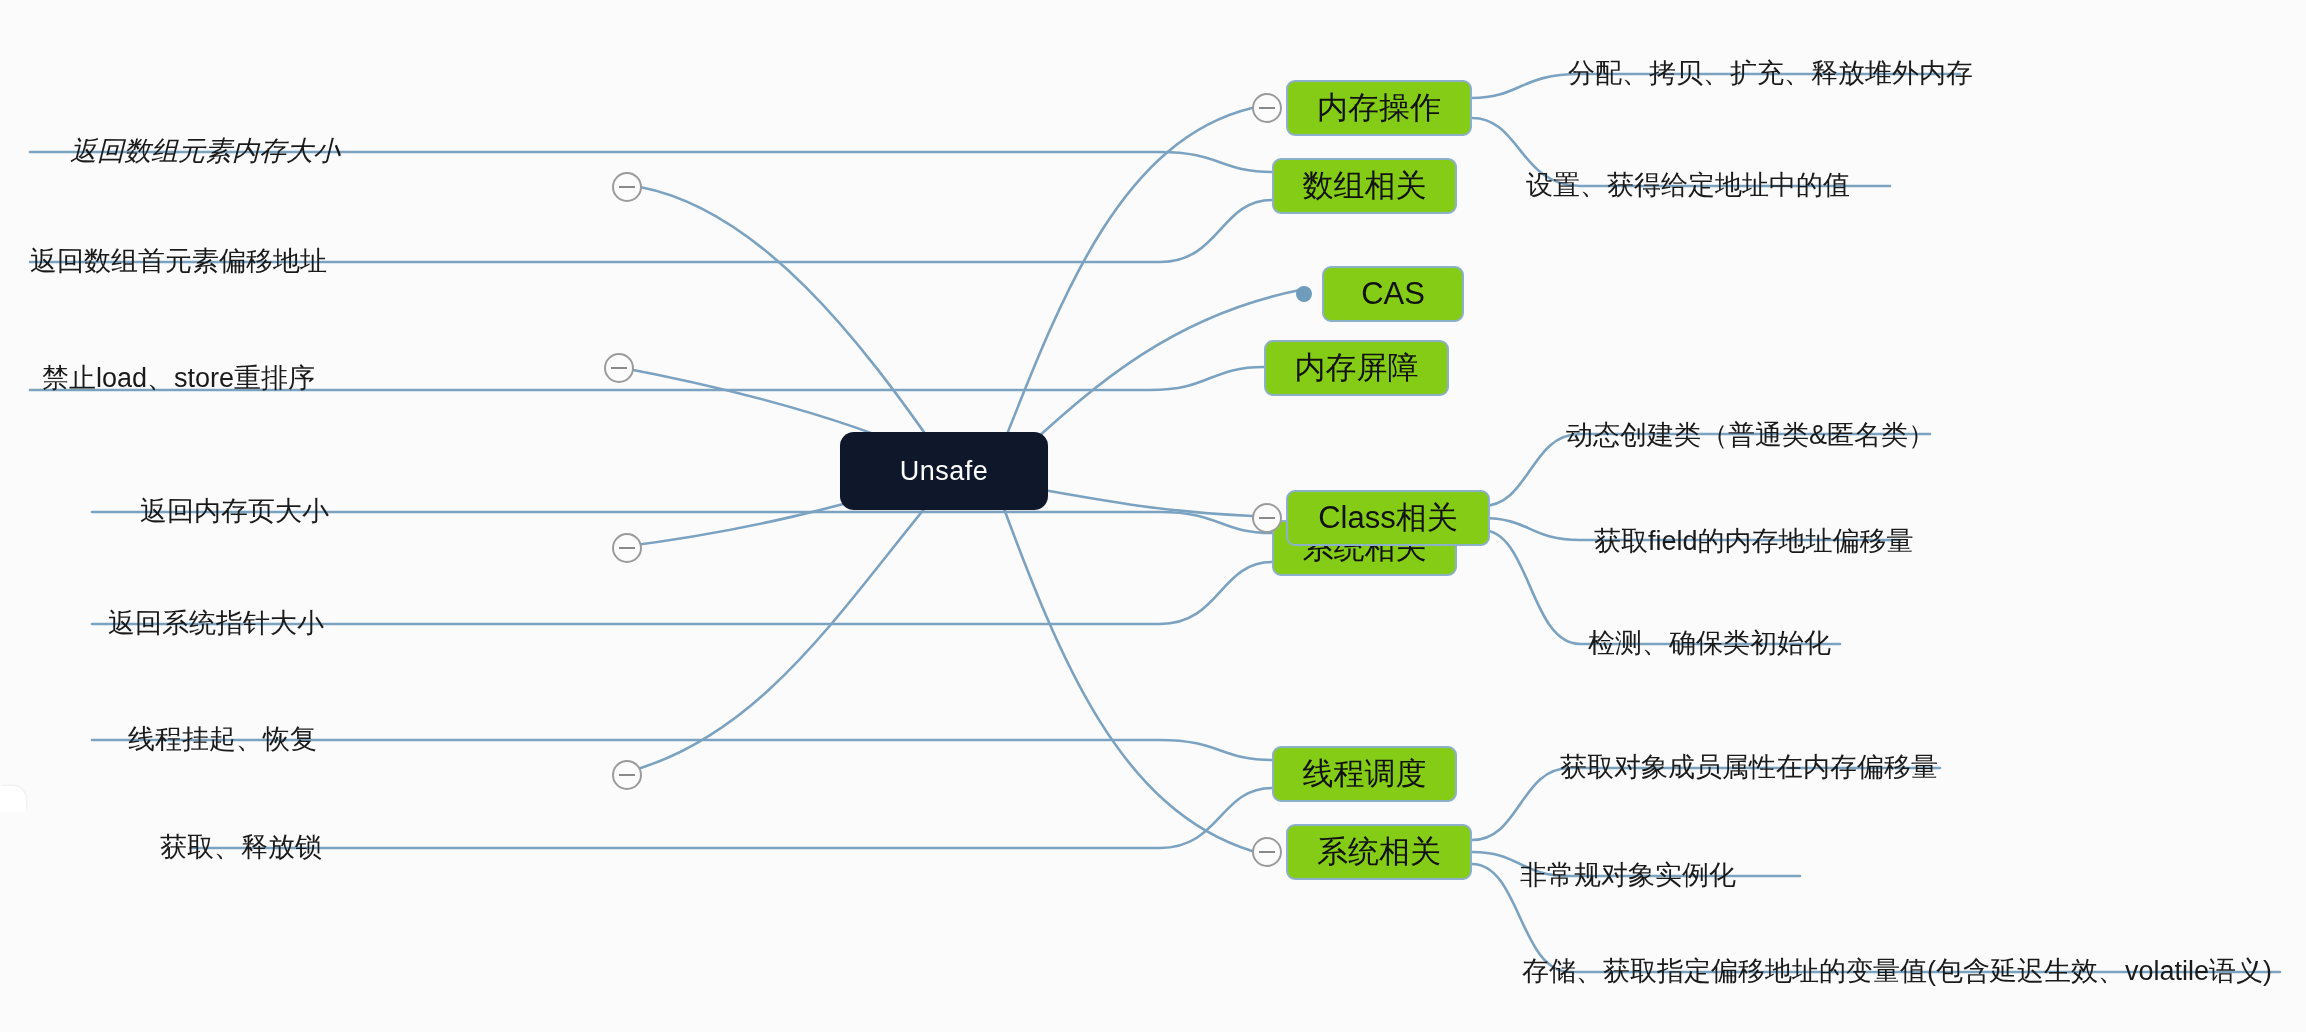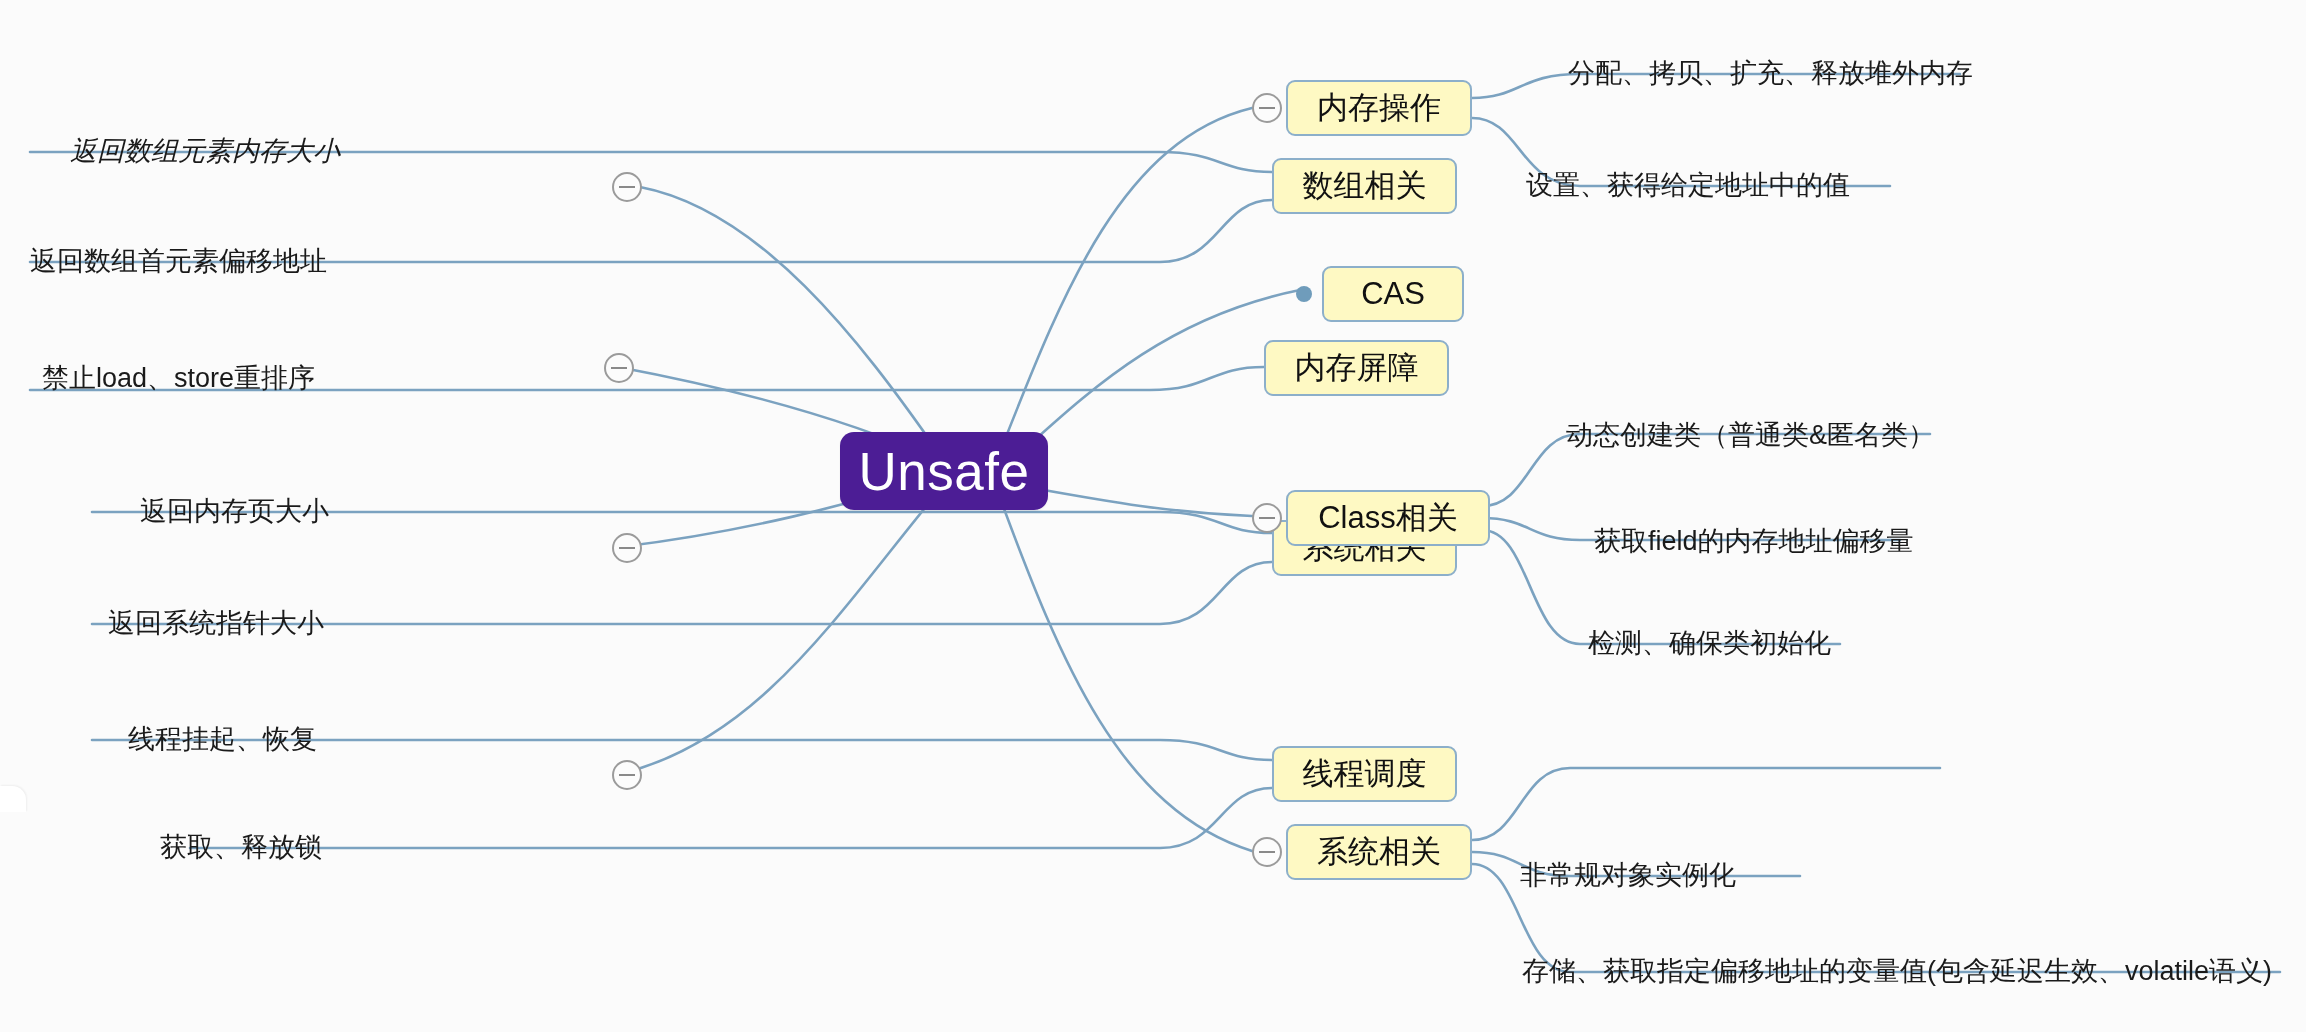--- a/index.html
+++ b/index.html
@@ -34,30 +34,30 @@
   .node {
     position: absolute;
     box-sizing: border-box;
     display: flex;
     align-items: center;
     justify-content: center;
     white-space: nowrap;
   }
 
   .root-node {
-    background: #4c1d95;
+    background: #0f172a;
     border-radius: 14px;
     color: #ffffff;
-    font-size: 53px;
+    font-size: 27px;
     letter-spacing: 0.5px;
     box-shadow: 0 1px 2px rgba(0,0,0,0.07);
   }
 
   .branch-node {
-    background: #fef9c3;
+    background: #84cc16;
     border: 2px solid #8cafca;
     border-radius: 9px;
     color: #111111;
     font-size: 31px;
   }
 
   .leaf-label {
     position: absolute;
     color: #1a1a1a;
     font-size: 27px;
@@ -196,18 +196,19 @@
   </div>
   <div class="toggle" style="left:1252px; top:503px;"></div>
   <div class="leaf-label" style="left:1566px; top:402px;">动态创建类（普通类&amp;匿名类）</div>
   <div class="leaf-label" style="left:1594px; top:508px;">获取field的内存地址偏移量</div>
   <div class="leaf-label" style="left:1588px; top:610px;">检测、确保类初始化</div>
 
   <div class="node branch-node" style="left:1286px; top:824px; width:186px; height:56px;">
     <span>系统相关</span>
   </div>
   <div class="toggle" style="left:1252px; top:837px;"></div>
+  <div class="leaf-label" style="left:1560px; top:734px;">获取对象成员属性在内存偏移量</div>
   <div class="leaf-label" style="left:1520px; top:842px;text-align:center;">非常规对象实例化</div>
   <div class="leaf-label" style="left:1522px; top:938px;">存储、获取指定偏移地址的变量值(包含延迟生效、volatile语义)</div>
 
   <div class="corner-fold"></div>
 
 </div>
 
 </body></html>

